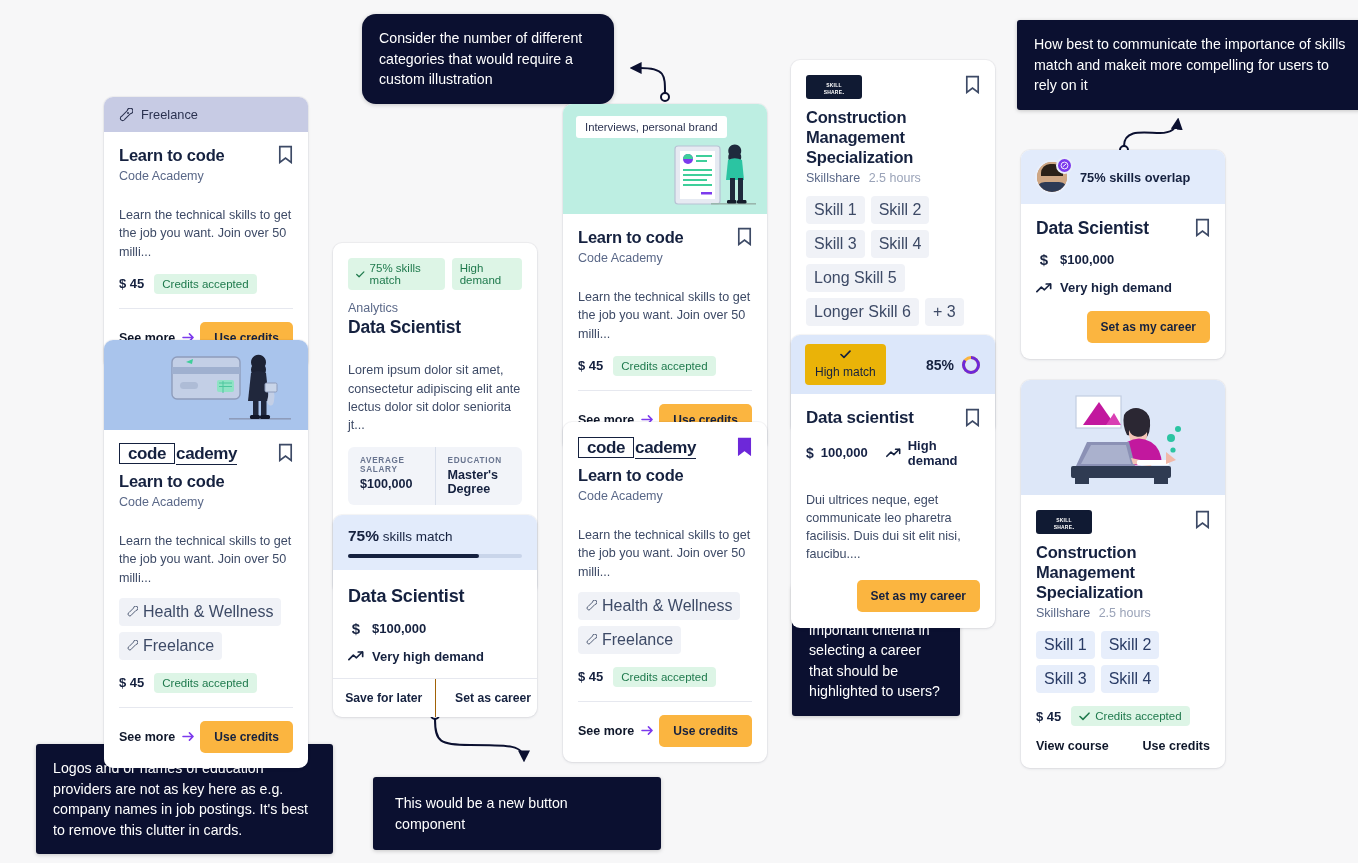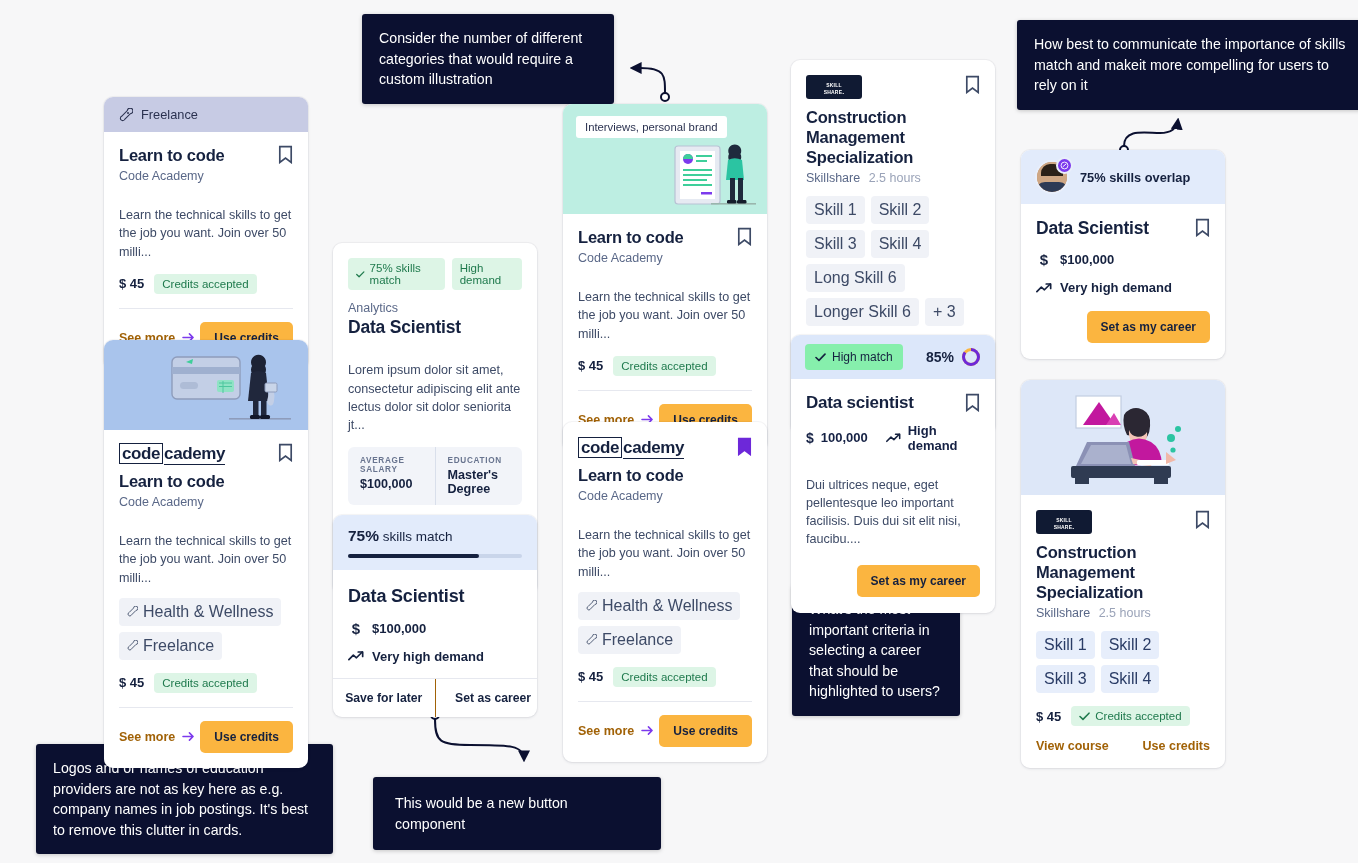--- a/index.html
+++ b/index.html
@@ -45,21 +45,21 @@
   .pricerow { display: flex; align-items: center; gap: 10px; margin-top: 13px; }
   .price { font-size: 13px; font-weight: 700; color: #15213f; }
   .chip-green {
     background: #ddf5e6; color: #1f7a4d; font-size: 11.5px;
     padding: 4px 8px; border-radius: 4px; display:flex; align-items:center; gap:5px;
   }
   .divider { height: 1px; background: #e6e8ef; margin: 14px 0 0 0; }
 
   .footer { display: flex; align-items: center; justify-content: space-between; margin-top: 13px; }
   .link {
-    color: #a16207; font-size: 12.5px; font-weight: 600;
+    color: #0f172a; font-size: 12.5px; font-weight: 600;
     display: inline-flex; align-items: center; gap: 7px; cursor: pointer;
   }
   .link.plain { font-weight: 600; }
   .btn-amber {
     background: #fbb540; color: #15213f; font-size: 12px; font-weight: 700;
     border: none; border-radius: 5px; padding: 9px 14px; cursor: pointer;
     font-family: inherit;
   }
   .btn-outline {
     background: #fff; border: 1.4px solid #8b93a8; border-radius: 5px;
@@ -88,21 +88,21 @@
     width: 56px; height: 24px; background: #101a33; border-radius: 3px;
     display: flex; flex-direction: column; align-items: center; justify-content: center;
     line-height: 1; padding-top: 1px;
   }
   .ss-logo span {
     color: #fff; font-size: 7px; font-weight: 700; letter-spacing: .2px;
     text-transform: lowercase; font-variant: small-caps;
   }
   
   .cc-logo { display: inline-flex; align-items: baseline; font-size: 17px; font-weight: 600; letter-spacing: -.4px; color: #15213f; }
-  .cc-logo .boxed { border: 1.7px solid #15213f; padding: 0 2px; line-height: 1.12; }
+  .cc-logo .boxed { border: 1.7px solid #15213f; padding: 0 8px; line-height: 1.12; }
   .cc-logo .rest { margin-left: 1px; border-bottom: 1.7px solid #15213f; padding-bottom: 0px; }
 
   
   .matchbar-label { font-size: 13.5px; color: #15213f; }
   .matchbar-label b { font-size: 15.5px; font-weight: 700; }
   .matchtrack { height: 4px; border-radius: 3px; background: #c9d5ea; margin-top: 9px; position: relative; }
   .matchfill { position: absolute; left: 0; top: 0; bottom: 0; border-radius: 3px; background: #15213f; }
 
   .statbox { display: flex; background: #f2f4f9; border-radius: 6px; margin-top: 13px; overflow: hidden; }
   .statcell { padding: 9px 12px; flex: 1; }
@@ -115,22 +115,22 @@
   .splitfooter > div {
     flex: 1; text-align: center; padding: 12px 6px; font-size: 12.2px;
     font-weight: 600; color: #15213f; cursor: pointer;
   }
   .splitfooter > div + div { border-left: 1px solid #a16207; text-align: right; }
 
   .metaline { display: flex; align-items: center; gap: 8px; font-size: 13px; font-weight: 600; color: #15213f; margin-top: 12px; }
   .metaline .ic { width: 16px; display: inline-flex; justify-content: center; }
 
   .pillwhite {
-    background: #86efac; border-radius: 4px; font-size: 12px; color: #15213f;
-    padding: 6px 10px; display: inline-flex; align-items: center; gap: 6px; font-weight: 500;
+    background: #eab308; border-radius: 4px; font-size: 12px; color: #15213f;
+    padding: 6px 10px; display: inline-flex; align-items: center; gap: 6px; font-weight: 500; flex-direction: column;
   }
   .pct { font-size: 14px; font-weight: 700; color: #15213f; }
 
   .avatar {
     width: 34px; height: 34px; border-radius: 50%; position: relative; flex: none;
     background: #b9906d; overflow: visible; border: 2px solid #e9effb;
   }
   .avatar .face { position:absolute; inset:0; border-radius:50%; overflow:hidden; background:#cfa784; }
   .avatar .hair { position:absolute; left:4px; right:4px; top:2px; height:12px; background:#2b2118; border-radius: 9px 9px 0 0; }
   .avatar .shirt { position:absolute; left:-2px; right:-2px; bottom:-1px; height:11px; background:#2d3a55; border-radius: 10px 10px 0 0; }
@@ -187,21 +187,21 @@
       <circle cx="435" cy="715" r="4" fill="#fff" stroke="#0b1030" stroke-width="2"></circle>
       <path d="M435,719 C435,742 440,745 470,745 C510,745 524,745 524,760" stroke="#0b1030" stroke-width="2" fill="none" marker-end="url(#ah)"></path>
     </g>
 
     <g>
       <circle cx="890" cy="540" r="4" fill="#fff" stroke="#0b1030" stroke-width="2"></circle>
       <path d="M890,544 C890,562 878,562 878,578 L878,588" stroke="#0b1030" stroke-width="2" fill="none" marker-end="url(#ah)"></path>
     </g>
   </svg>
 
-  <div class="note abs" style="left:362px; top:14px; width:252px;">
+  <div class="note abs" style="left:362px; top:14px; width:252px;border-radius:14px;">
     <span>Consider the number of different categories that would require  a custom illustration</span>
   </div>
 
   <div class="note abs" style="left:1017px; top:20px; width:350px;">
     <span>How best to communicate the importance of skills match and makeit more compelling for users to rely on it</span>
   </div>
 
   <div class="note abs" style="left:36px; top:744px; width:297px;">
     <span>Logos and or names of education providers are not as key here as e.g. company names in job postings. It's best to remove this clutter in cards.</span>
   </div>
@@ -490,21 +490,21 @@
       <div class="card-title">Construction Management Specialization</div>
       <div class="subtitle">
         <span>Skillshare</span>
         <span class="muted" style="margin-left:5px;">2.5 hours</span>
       </div>
       <div class="tags">
         <span class="tag">Skill 1</span>
         <span class="tag">Skill 2</span>
         <span class="tag">Skill 3</span>
         <span class="tag">Skill 4</span>
-        <span class="tag">Long Skill 6</span>
+        <span class="tag">Long Skill 5</span>
         <span class="tag">Longer Skill 6</span>
         <span class="tag">+ 3</span>
       </div>
       <div class="pricerow">
         <span class="price">$ 45</span>
         <span class="chip-green">Credits accepted</span>
       </div>
       <div class="divider"></div>
       <div class="footer">
         <span class="link">
@@ -547,21 +547,21 @@
           <span style="font-size:13px;font-weight:600;">100,000</span>
         </span>
         <span class="row" style="gap:7px;">
           <svg width="17" height="12" viewBox="0 0 18 12">
               <path d="M1 10 L6 5 L9.5 8 L16 1.5" stroke="#15213f" stroke-width="1.9" fill="none" stroke-linecap="round" stroke-linejoin="round"></path>
               <path d="M11.5 1.5 H16.5 V6.5" stroke="#15213f" stroke-width="1.9" fill="none" stroke-linecap="round" stroke-linejoin="round"></path>
             </svg>
           <span style="font-size:13px;font-weight:600;">High demand</span>
         </span>
       </div>
-      <div class="desc">Dui ultrices neque, eget pellentesque leo important facilisis. Duis dui sit elit nisi, faucibu....</div>
+      <div class="desc">Dui ultrices neque, eget communicate leo pharetra facilisis. Duis dui sit elit nisi, faucibu....</div>
       <div class="footer" style="justify-content:flex-end; margin-top:16px;">
         <button class="btn-amber">Set as my career</button>
       </div>
     </div>
   </div>
 
   <div class="card abs" style="left:1021px; top:150px; width:204px;">
     <div class="banner-lightblue row" style="gap:11px; padding:10px 14px; background:#e2ebfb;">
       <span class="avatar">
         <span class="face">

